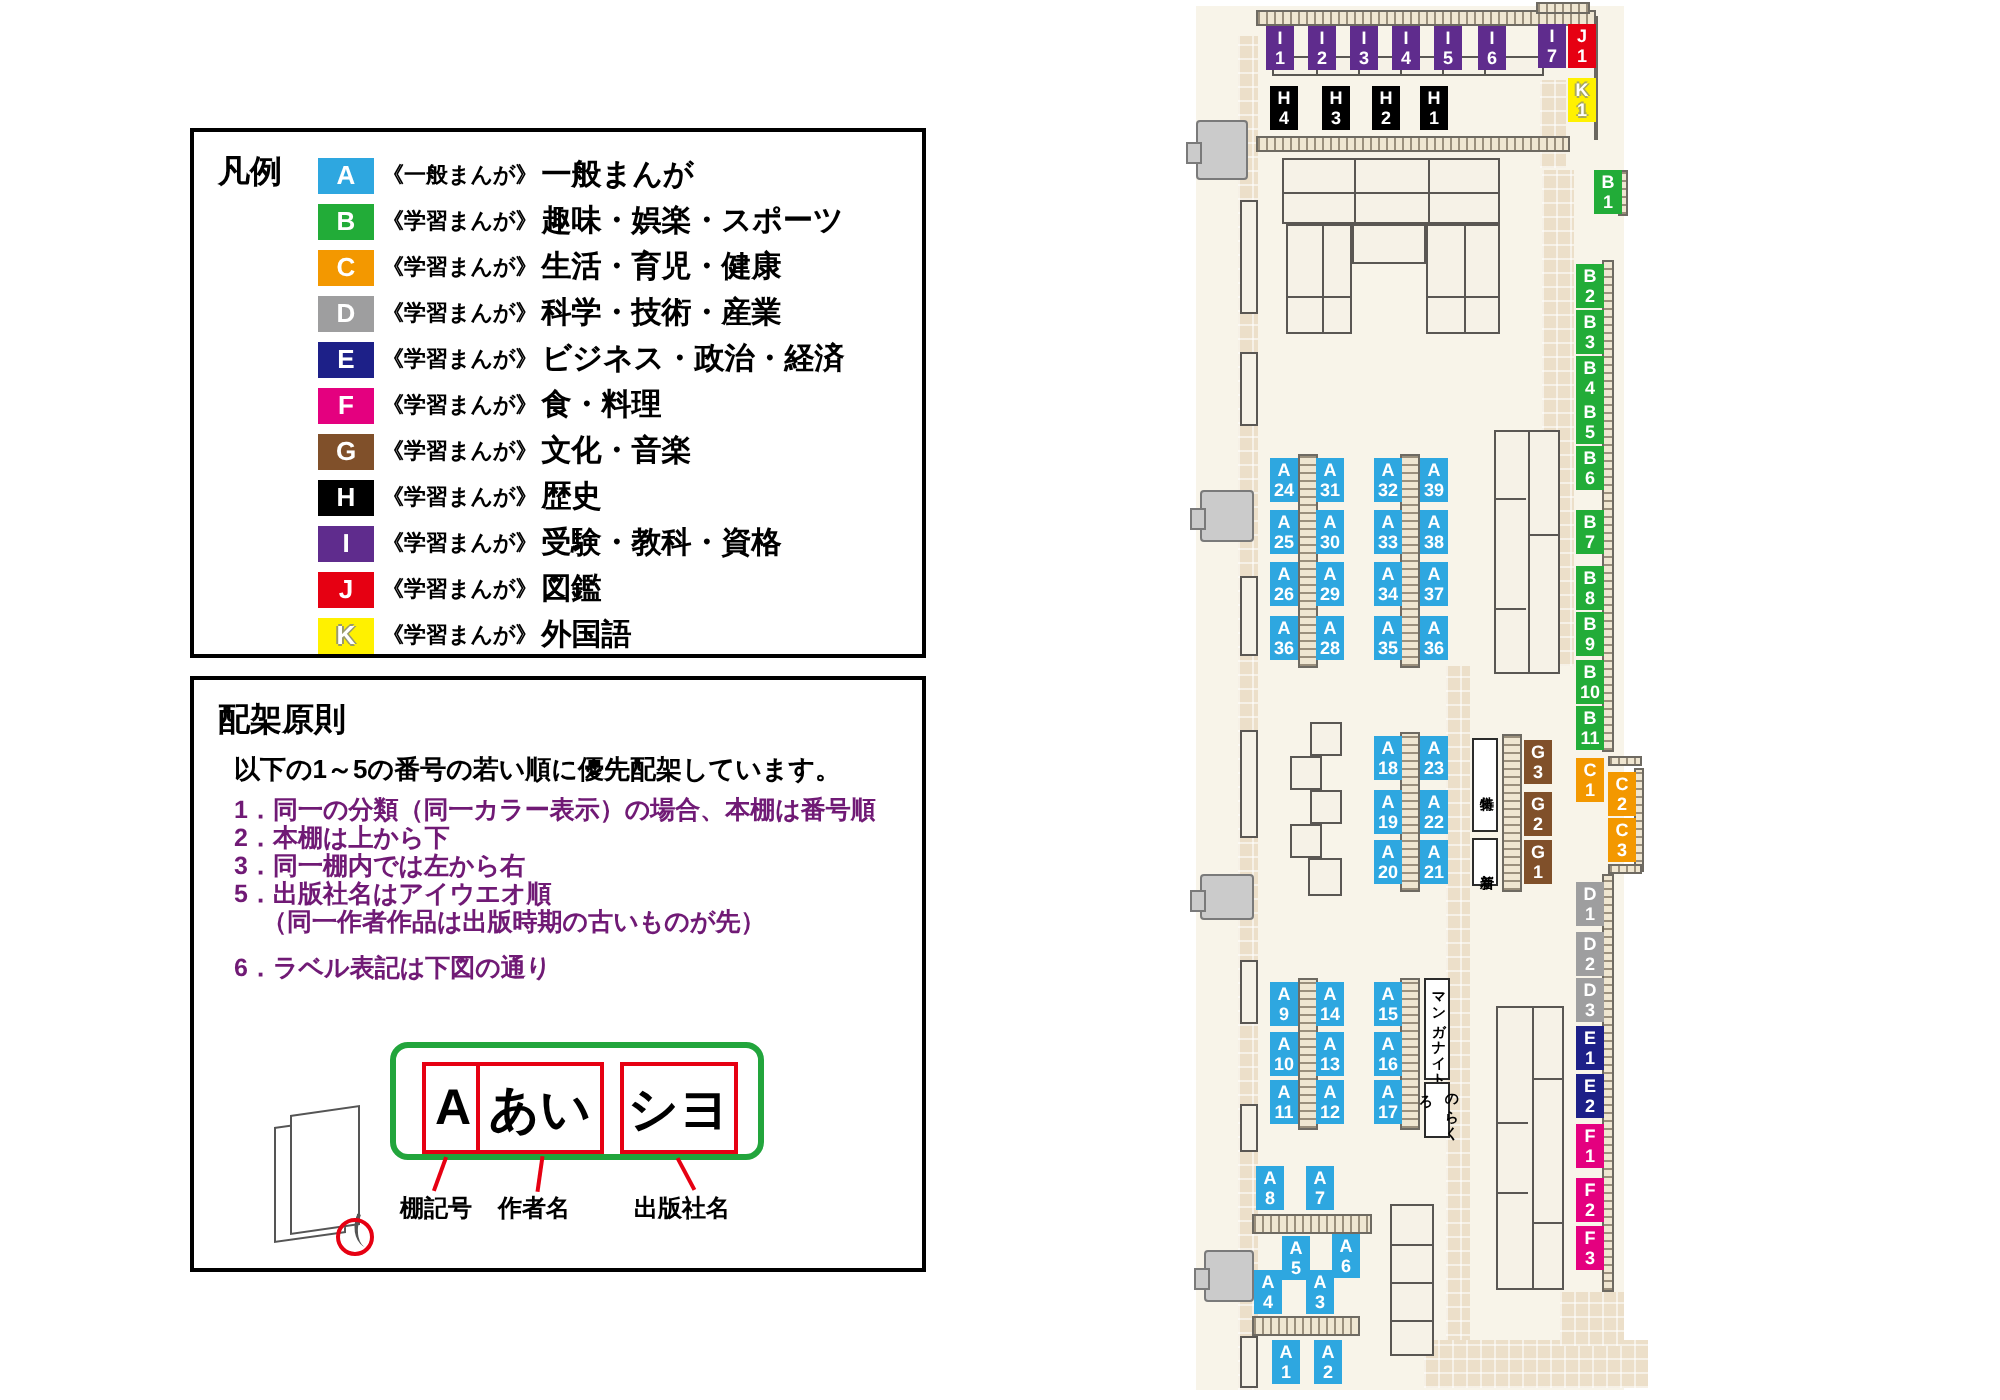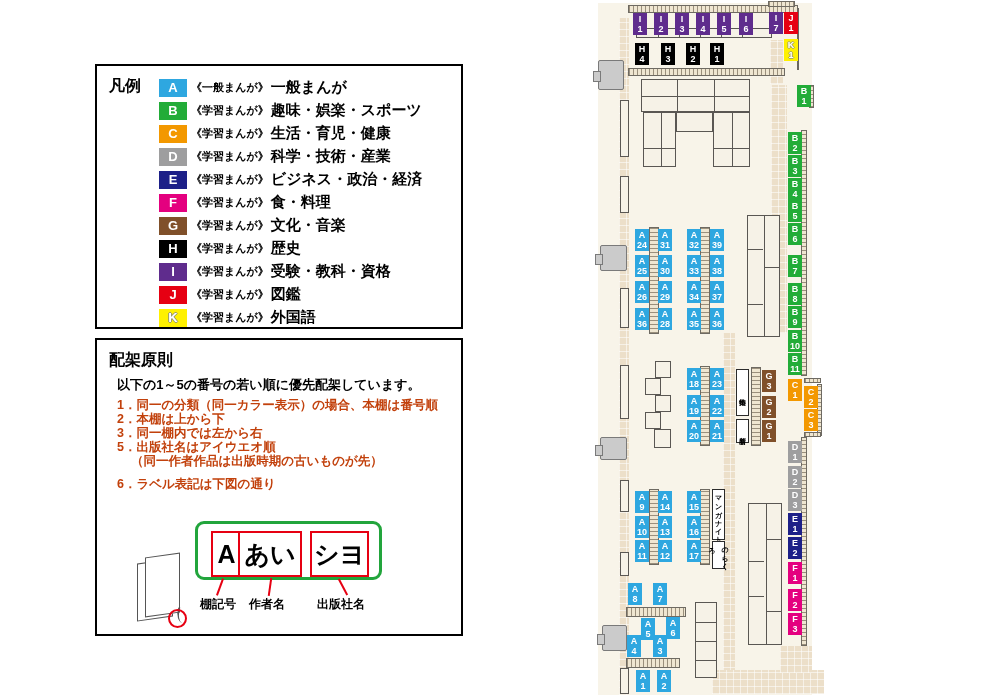--- a/index.html
+++ b/index.html
@@ -14,21 +14,21 @@
   .legend-row{display:flex;align-items:center;height:23px;}
   .chip{width:28px;height:18px;flex:0 0 28px;color:#fff;font-weight:bold;font-size:13px;
         text-align:center;line-height:18px;}
   .chip.K-chip{text-shadow:-1px 0 #9b9b6b,1px 0 #9b9b6b,0 -1px #9b9b6b,0 1px #9b9b6b;}
   .series{font-size:11px;font-weight:bold;margin-left:4px;white-space:nowrap;color:#000;}
   .category{font-size:15px;font-weight:bold;margin-left:2px;white-space:nowrap;color:#000;}
 
   #principles-box{left:95px;top:302px;width:368px;height:298px;}
   #p-intro{position:absolute;left:20px;top:36px;font-size:13px;font-weight:bold;white-space:nowrap;color:#000;}
   #rules-list{position:absolute;left:20px;top:58px;}
-  .rule{font-size:12.5px;font-weight:bold;line-height:14px;white-space:nowrap;color:#c2410c;}
+  .rule{font-size:12.5px;font-weight:bold;line-height:14px;white-space:nowrap;color:#701a75;}
   .rule.indent{padding-left:14px;}
   .rule.gap{margin-top:9px;}
 
   
   #label-diagram-frame{position:absolute;left:98px;top:181px;width:187px;height:59px;
       border:3px solid #22A53C;border-radius:9px;background:#fff;box-sizing:border-box;}
   .ex-box{position:absolute;top:7px;height:46px;border:2px solid #E60012;box-sizing:border-box;
       display:flex;align-items:center;justify-content:center;font-size:25px;font-weight:bold;
       background:#fff;white-space:nowrap;color:#000;}
   .pointer-line{position:absolute;width:2px;height:18px;background:#E60012;}

